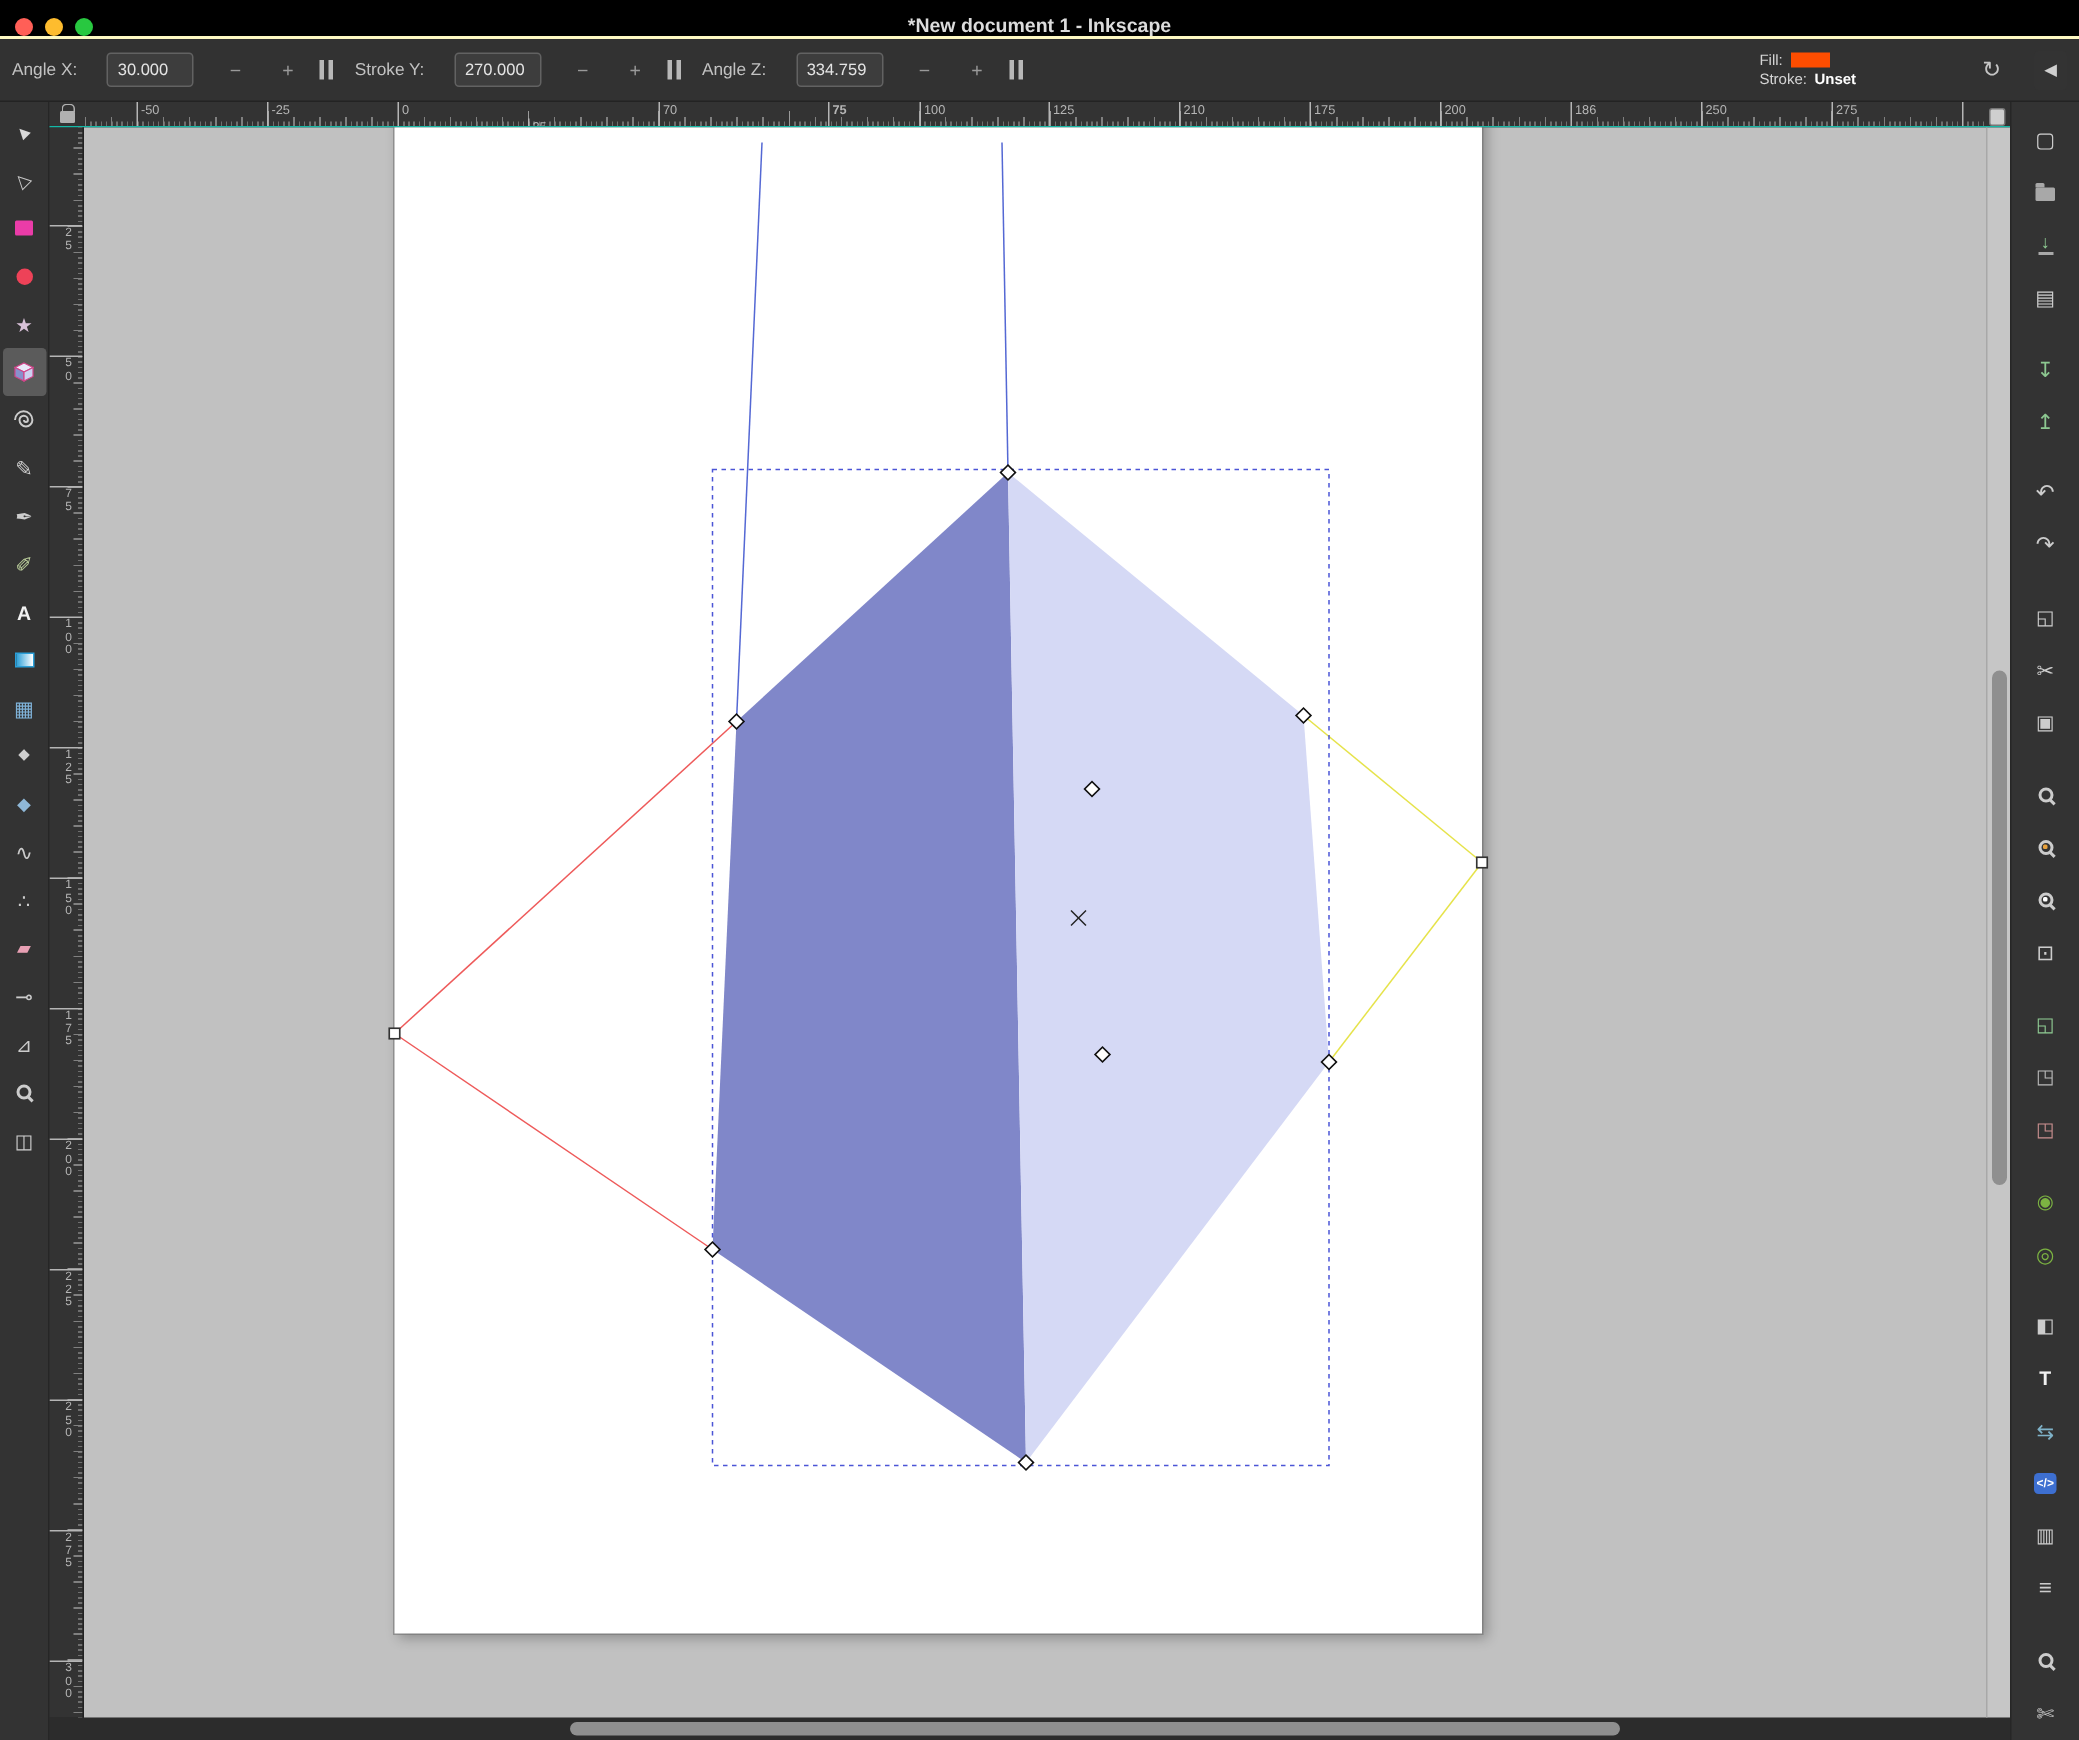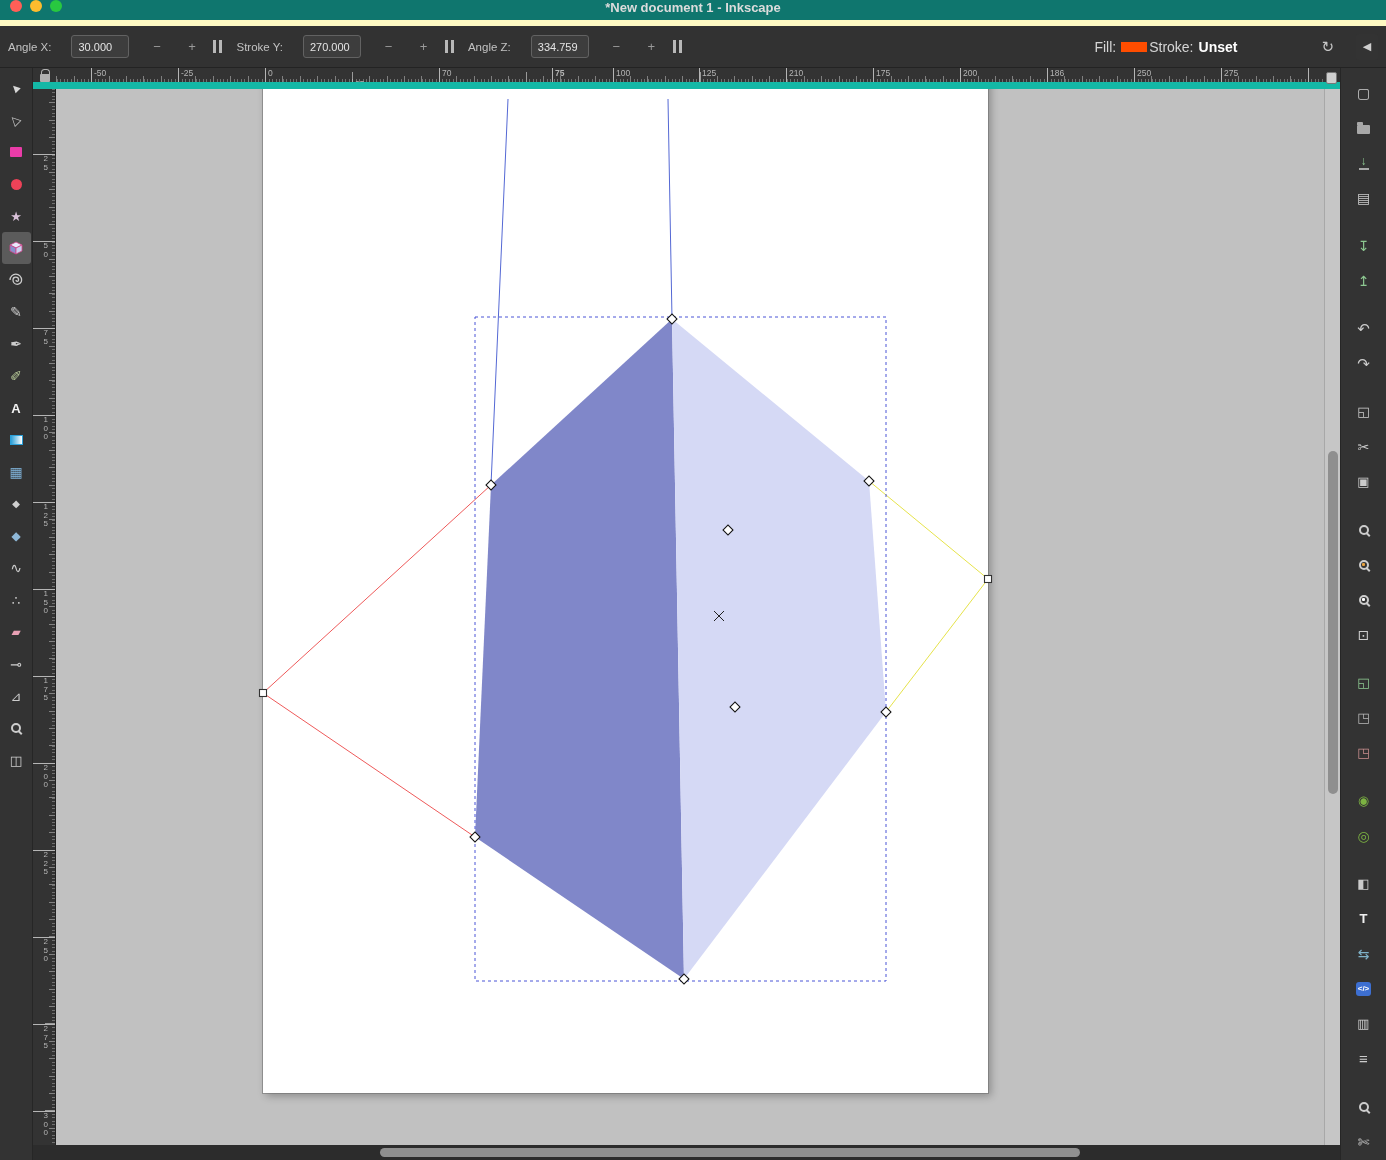--- a/index.html
+++ b/index.html
@@ -2,51 +2,51 @@
 <html><head>
 <meta charset="utf-8">
 <style>
   *{margin:0;padding:0;box-sizing:border-box}
   html,body{width:1386px;height:1160px;overflow:hidden;background:#222}
   body{font-family:"Liberation Sans","DejaVu Sans",sans-serif}
 
   .app{width:1386px;height:1160px;display:flex;flex-direction:column}
 
   
-  .titlebar{flex:0 0 26px;background:#0f766e;display:flex;align-items:flex-start;position:relative;border-bottom:6px solid #fef9c3}
+  .titlebar{flex:0 0 26px;background:#000000;display:flex;align-items:flex-end;position:relative;border-bottom:2px solid #fef9c3}
   .lights{display:flex;gap:8px;padding-left:10px;z-index:2}
   .light{width:12px;height:12px;border-radius:50%;display:inline-block}
   .title{position:absolute;left:0;right:0;text-align:center;font-size:13px;font-weight:bold;color:#dcdcdc}
 
   
   .toolbar{flex:0 0 42px;background:#323232;display:flex;align-items:center;padding:0 8px;border-bottom:1px solid #232323;color:#c9c9c9;font-size:11.5px}
   .field{display:flex;align-items:center;gap:20px}
   .flabel{color:#c2c2c2}
   .field input{width:58px;height:23px;background:#3d3d3d;border:1px solid #626262;border-radius:3px;color:#e4e4e4;font-size:11px;padding:0 6px;font-family:inherit;outline:none}
   .spin{color:#9a9a9a;font-size:13px;width:15px;text-align:center;cursor:default;user-select:none}
   .vpsep{width:9px;height:13px;border-left:3px solid #b8b8b8;border-right:3px solid #b8b8b8;margin:0 14px;display:inline-block}
   .tb-spacer{flex:1}
-  .fillstroke{display:flex;gap:2px;font-size:14px;color:#d5d5d5}
+  .fillstroke{display:flex;flex-direction:column;gap:2px;font-size:10px;color:#d5d5d5}
   .fs-row{display:flex;align-items:center;gap:5px;height:11px}
   .fill-swatch{width:26px;height:10px;display:inline-block}
   .stroke-value{font-weight:bold;color:#fff}
   .rot-icon{margin-left:84px;color:#c5c5c5;font-size:15px}
   .snap-toggle{margin-left:22px;width:22px;height:26px;background:#333;border:none;color:#cfcfcf;font-size:11px;border-radius:3px}
 
   
   .content{flex:1;display:flex;min-height:0}
 
   
   .toolbox{flex:0 0 33px;background:#333;border-right:1px solid #262626;display:flex;flex-direction:column;align-items:center;padding-top:4px}
   .tool{width:29px;flex:0 0 32px;display:flex;align-items:center;justify-content:center;font-size:14px;border-radius:3px}
   .tool.active{background:#5b5b5b}
 
   
   .middle{flex:1;display:flex;flex-direction:column;min-width:0}
-  .ruler-row{flex:0 0 17px;display:flex;background:#333;border-bottom:7px solid #14b8a6}
+  .ruler-row{flex:0 0 17px;display:flex;background:#333;border-bottom:1px solid #14b8a6}
   .corner{flex:0 0 23px;display:flex;align-items:flex-start;justify-content:center;background:#333}
   .cornerR{flex:0 0 16px;background:#333;position:relative}
   .corner-widget{position:absolute;left:2px;top:4px;width:11px;height:12px;background:#cfcfcf;border:1px solid #777;border-radius:2px}
   .hruler{flex:1;position:relative;background:#333;overflow:hidden;
     background-image:
       repeating-linear-gradient(to right,#9a9a9a 0 1px,transparent 1px 86.9px),
       repeating-linear-gradient(to right,#808080 0 1px,transparent 1px 17.38px),
       repeating-linear-gradient(to right,#6f6f6f 0 1px,transparent 1px 3.476px);
     background-size:1500px 10px,1500px 6px,1500px 3px;
     background-repeat:no-repeat;

